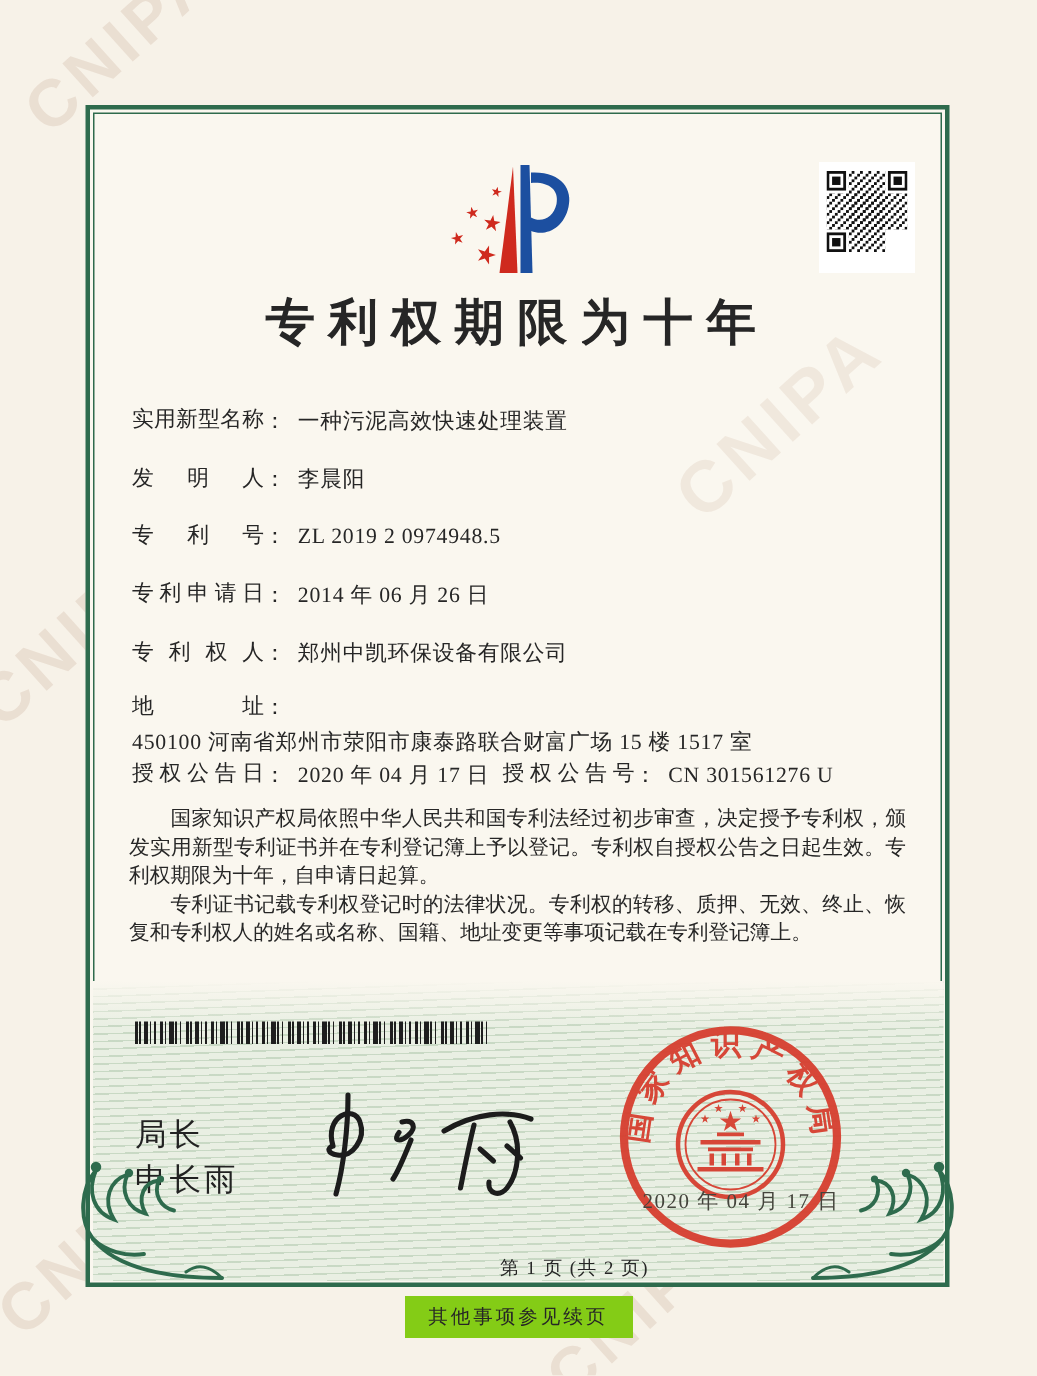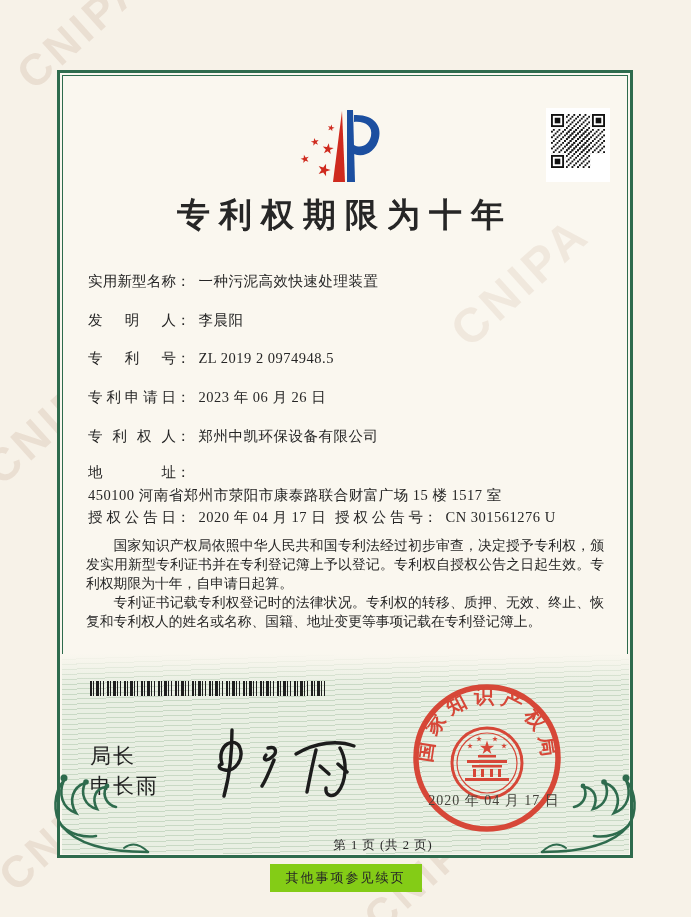--- a/index.html
+++ b/index.html
@@ -16,21 +16,21 @@
         background-image:linear-gradient(#faf7ef 0,rgba(250,247,239,0) 30px),
           repeating-linear-gradient(178deg,rgba(125,165,125,.30) 0 1px,rgba(0,0,0,0) 1px 5px);}
   .abs{position:absolute;z-index:5;}
   .certno{left:88px;top:106px;font-size:15px;letter-spacing:2.5px;}
   .title{left:57px;top:193px;width:576px;text-align:center;font-size:33px;font-weight:bold;
          letter-spacing:9px;}
   .logo{left:297px;top:106px;}
   .qrbox{left:546px;top:108px;width:64px;height:74px;background:#fff;text-align:center;}
   .qrbox svg{margin-top:6px;}
   .row{left:88px;width:530px;font-size:14.5px;line-height:23px;}
-  .rlabel{display:inline-block;width:88px;text-align:justify;text-align-last:justify;vertical-align:top;}
+  .rlabel{display:inline-block;width:88px;text-align:justify;text-align-last:justify;vertical-align:top;font-family:Liberation Mono, monospace;}
   .colon{margin-right:8px;}
   .rvalue{letter-spacing:.5px;}
   .addrval{display:inline-block;width:424px;vertical-align:top;word-break:break-all;font-family:Liberation Serif, serif;}
   .paras{left:86px;top:536px;width:518px;font-size:13.8px;line-height:19px;text-align:justify;}
   .paras p{margin:0;text-indent:2em;}
   .barcode{left:90px;top:681px;width:238px;height:15px;
     background:repeating-linear-gradient(90deg,#1e1e1e 0 2px,rgba(0,0,0,0) 2px 3px,
       #1e1e1e 3px 4px,rgba(0,0,0,0) 4px 6px,#1e1e1e 6px 9px,rgba(0,0,0,0) 9px 10px,
       #1e1e1e 10px 11px,rgba(0,0,0,0) 11px 13px,#1e1e1e 13px 14px,rgba(0,0,0,0) 14px 17px);}
   .signer{left:90px;font-size:21px;letter-spacing:2px;color:#222;}
@@ -113,21 +113,21 @@
   <div class="abs row" style="top:270px;">
     <span class="rlabel">实用新型名称</span><span class="colon">：</span><span class="rvalue">一种污泥高效快速处理装置</span>
   </div>
   <div class="abs row" style="top:309px;">
     <span class="rlabel">发明人</span><span class="colon">：</span><span class="rvalue">李晨阳</span>
   </div>
   <div class="abs row" style="top:347px;">
     <span class="rlabel">专利号</span><span class="colon">：</span><span class="rvalue">ZL 2019 2 0974948.5</span>
   </div>
   <div class="abs row" style="top:386px;">
-    <span class="rlabel">专利申请日</span><span class="colon">：</span><span class="rvalue">2023 年 06 月 26 日</span>
+    <span class="rlabel">专利申请日</span><span class="colon">：</span><span class="rvalue">2014 年 06 月 26 日</span>
   </div>
   <div class="abs row" style="top:425px;">
     <span class="rlabel">专利权人</span><span class="colon">：</span><span class="rvalue">郑州中凯环保设备有限公司</span>
   </div>
   <div class="abs row" style="top:461px;">
     <span class="rlabel">地址</span><span class="colon">：</span><span class="rvalue addrval">450100 河南省郑州市荥阳市康泰路联合财富广场 15 楼 1517 室</span>
   </div>
   <div class="abs row" style="top:506px;">
     <span>
       <span class="rlabel">授权公告日</span><span class="colon">：</span><span class="rvalue">2020 年 04 月 17 日</span>

